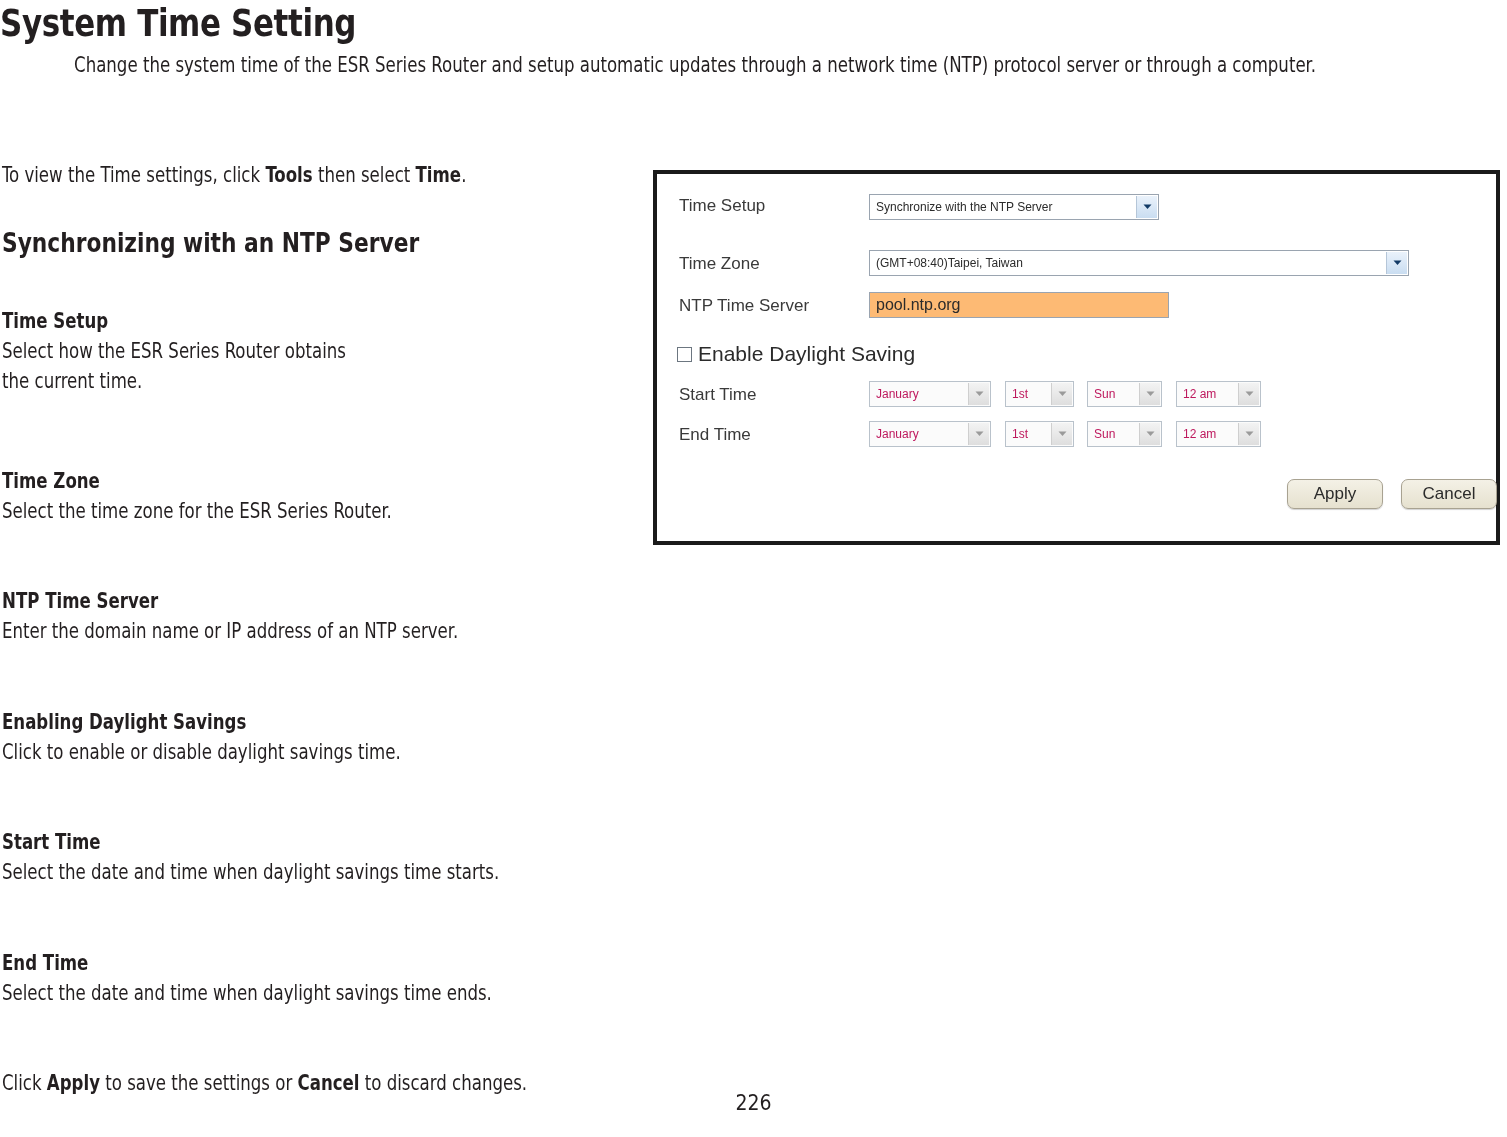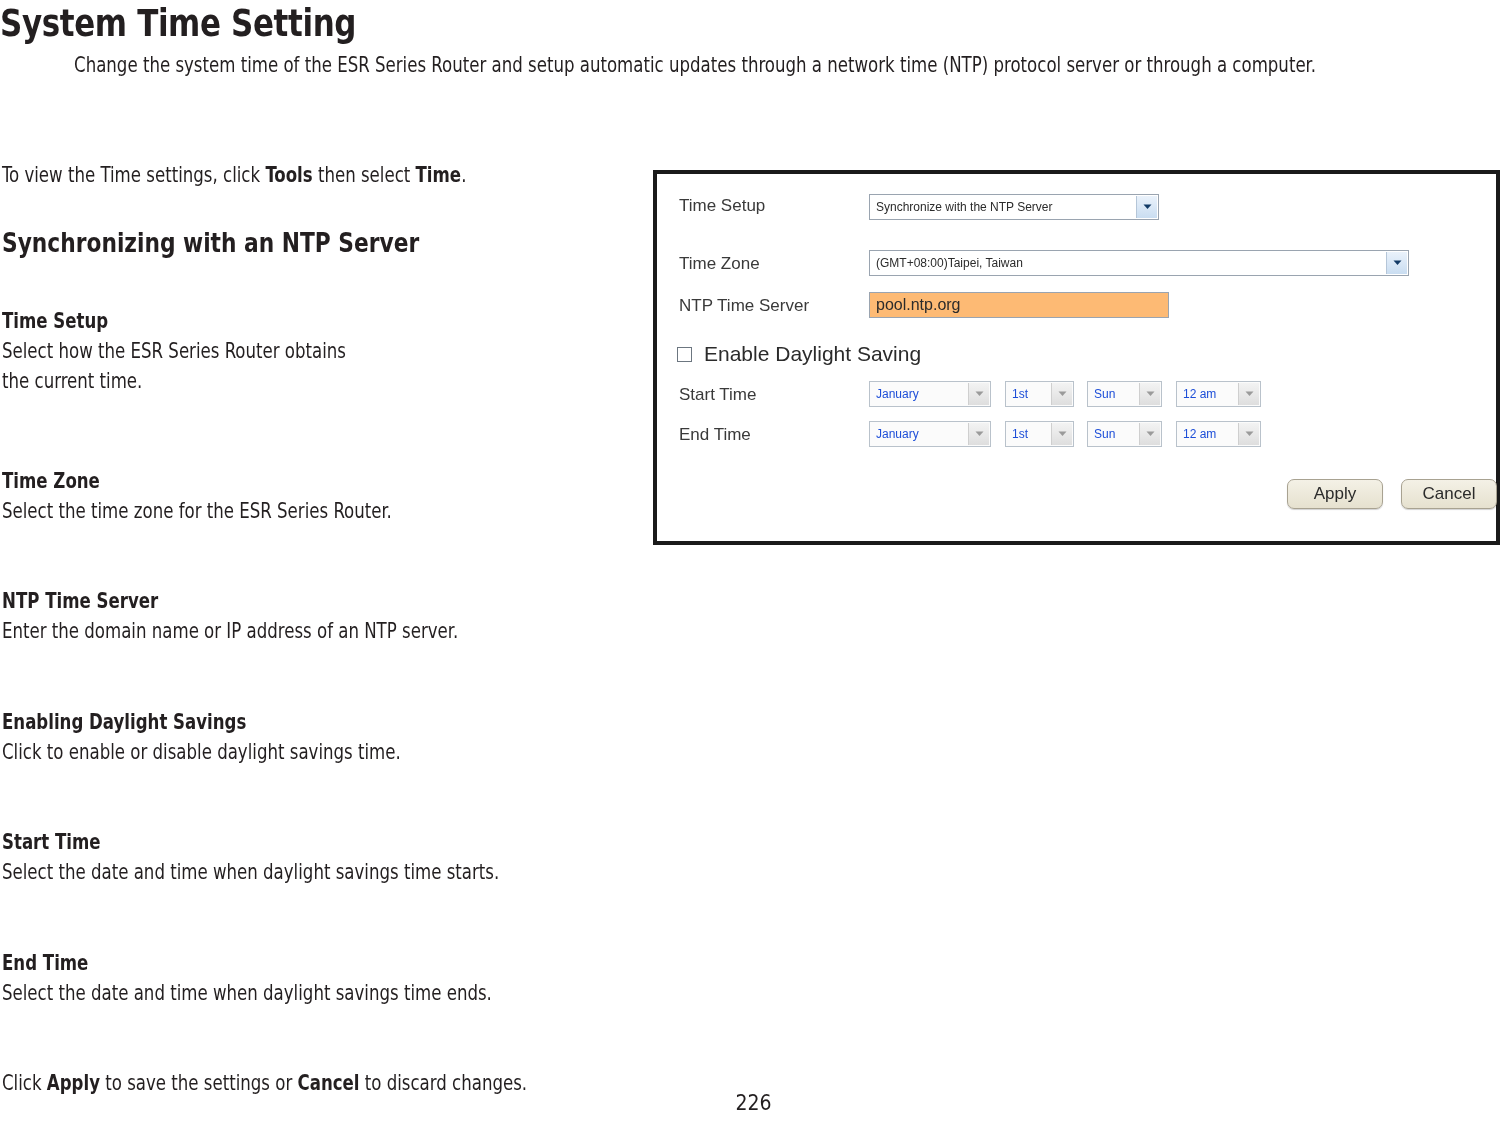--- a/index.html
+++ b/index.html
@@ -137,21 +137,21 @@
     display: flex;
     align-items: center;
     justify-content: center;
   }
   .sel .arrow svg { display: block; }
 
   
   .sel.disabled {
     border: 1px solid #b9c2cb;
     background: #fbfbfb;
-    color: #1d4ed8;
+    color: #be185d;
   }
   .sel.disabled .arrow {
     background: linear-gradient(180deg, #f3f3f3 0%, #dedede 100%);
     border-left: 1px solid #cfcfcf;
   }
 
   .txtfield {
     box-sizing: border-box;
     border: 1px solid #9aa4b0;
     background: #fdba74;
@@ -162,21 +162,21 @@
     color: #2b2b2b;
     padding-left: 6px;
     white-space: nowrap;
     overflow: hidden;
   }
 
   .chk-row {
     position: absolute;
     display: flex;
     align-items: center;
-    gap: 12px;
+    gap: 6px;
   }
   .chkbox {
     width: 15px;
     height: 15px;
     border: 1px solid #6c7680;
     background: #ffffff;
     box-sizing: border-box;
     flex: none;
   }
   .chk-label {
@@ -271,21 +271,21 @@
         <svg width="9" height="6" viewBox="0 0 9 6">
             <path d="M0.5 0.5 L4.5 5 L8.5 0.5 Z" fill="#123a66"></path>
           </svg>
       </span>
     </div>
 
     <div class="frow" style="left:22px; top:80px;">
       <span class="flabel">Time Zone</span>
     </div>
     <div class="sel" style="position:absolute; left:212px; top:76px; width:540px;">
-      <span>(GMT+08:00)Taipei, Taiwan</span>
+      <span>(GMT+08:40)Taipei, Taiwan</span>
       <span class="arrow">
         <svg width="9" height="6" viewBox="0 0 9 6">
             <path d="M0.5 0.5 L4.5 5 L8.5 0.5 Z" fill="#123a66"></path>
           </svg>
       </span>
     </div>
 
     <div class="frow" style="left:22px; top:122px;">
       <span class="flabel">NTP Time Server</span>
     </div>

